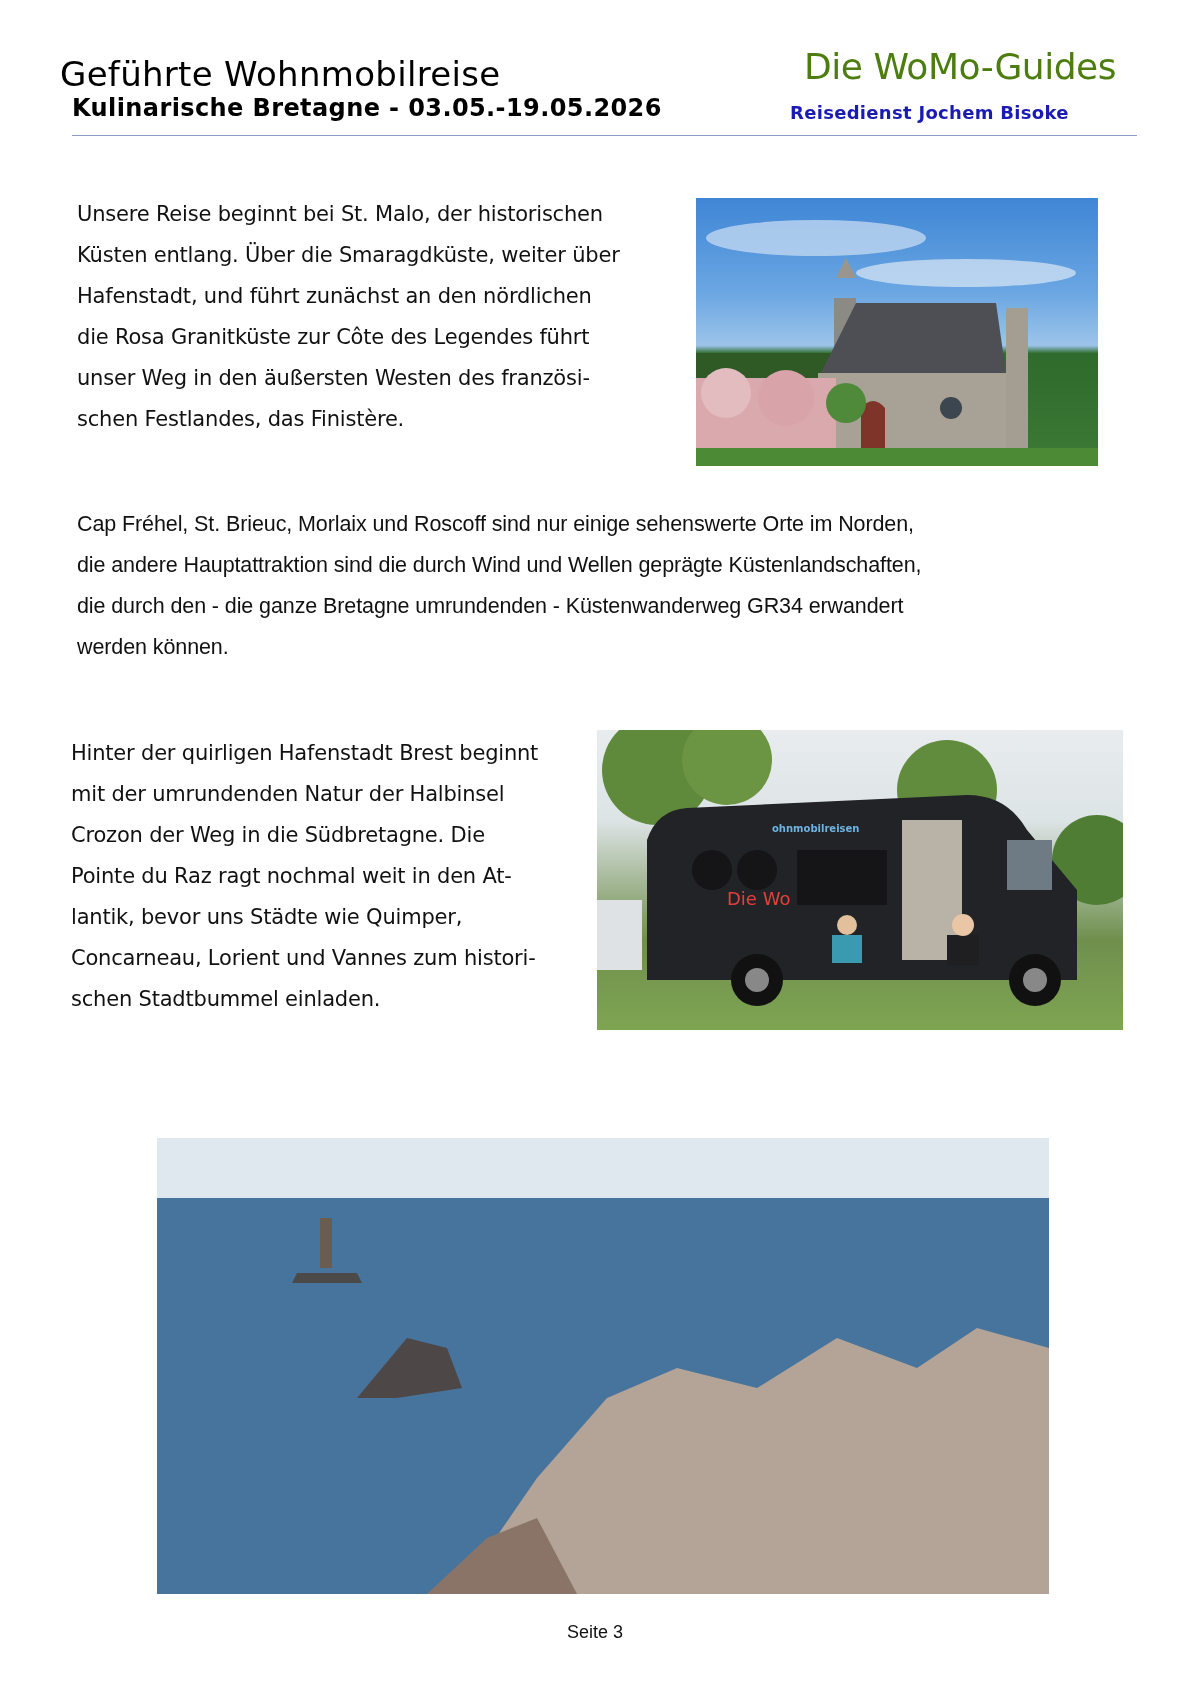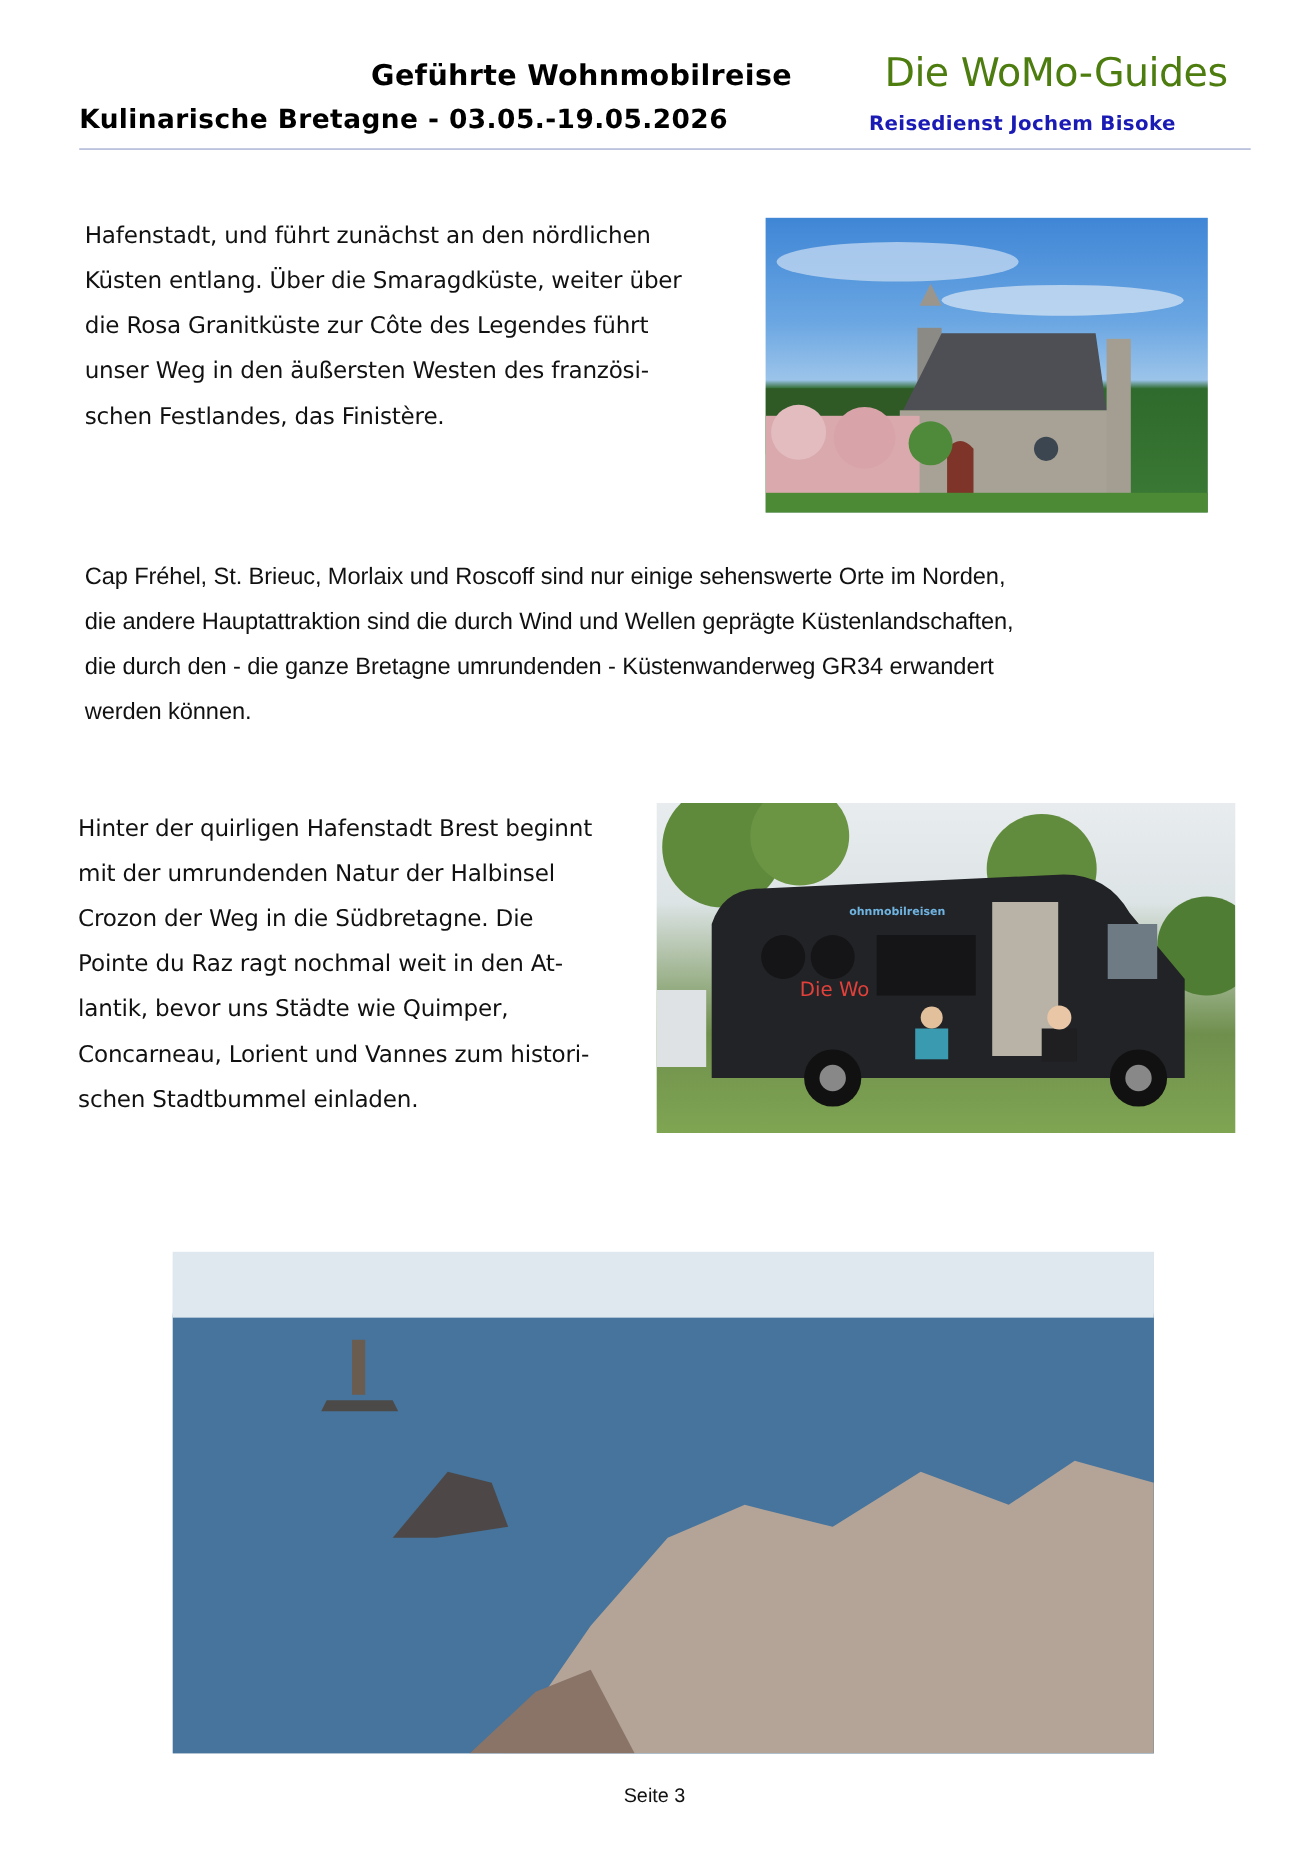--- a/index.html
+++ b/index.html
@@ -1,18 +1,18 @@
 <!DOCTYPE html>
 <html><head>
 <meta charset="utf-8">
 <style>
   html, body { margin: 0; padding: 0; background: #ffffff; }
   body { width: 1190px; height: 1684px; position: relative; overflow: hidden; font-family: "Liberation Sans", sans-serif; color: #000; }
 
-  .hdr-title1 { position: absolute; left: 60px; top: 54px; width: 660px; text-align: right; font-family: "DejaVu Sans", sans-serif; font-weight: bold; font-size: 26px; letter-spacing: 0.3px; }
+  .hdr-title1 { position: absolute; left: 60px; top: 54px; width: 660px; text-align: left; font-family: "DejaVu Sans", sans-serif; font-weight: normal; font-size: 34px; letter-spacing: 0.3px; }
   .hdr-title2 { position: absolute; left: 72px; top: 94px; width: 650px; text-align: left; font-family: "DejaVu Sans", sans-serif; font-weight: bold; font-size: 24px; letter-spacing: 0.4px; }
 
   .brand { position: absolute; left: 780px; top: 46px; width: 360px; text-align: center; color: #4d7c0f; font-family: "DejaVu Sans", sans-serif; font-size: 36px; letter-spacing: -0.5px; }
   .brand-sub { position: absolute; left: 790px; top: 102px; width: 350px; text-align: left; color: #1a1ab5; font-family: "DejaVu Sans", sans-serif; font-weight: bold; font-size: 18px; letter-spacing: 0.3px; }
 
   .hdr-rule { position: absolute; left: 72px; top: 135px; width: 1065px; height: 0; border-top: 1px solid #8e9bc7; }
 
   .para { position: absolute; font-family: "DejaVu Sans", sans-serif; font-size: 21px; line-height: 41px; color: #111; letter-spacing: -0.2px; }
   .para span { display: block; white-space: nowrap; }
   .p1 { left: 77px; top: 194px; }
@@ -32,22 +32,23 @@
 </head>
 <body>
 
 <div class="hdr-title1">Geführte Wohnmobilreise</div>
 <div class="hdr-title2">Kulinarische Bretagne - 03.05.-19.05.2026</div>
 <div class="brand">Die WoMo-Guides</div>
 <div class="brand-sub">Reisedienst Jochem Bisoke</div>
 <div class="hdr-rule"></div>
 
 <div class="para p1">
+  <span>Unsere Reise beginnt bei St. Malo, der historischen</span>
+  <span>Küsten entlang. Über die Smaragdküste, weiter über</span>
   <span>Hafenstadt, und führt zunächst an den nördlichen</span>
-  <span>Küsten entlang. Über die Smaragdküste, weiter über</span>
   <span>die Rosa Granitküste zur Côte des Legendes führt</span>
   <span>unser Weg in den äußersten Westen des französi-</span>
   <span>schen Festlandes, das Finistère.</span>
 </div>
 
 <div class="photo ph-chapel">
   <svg width="402" height="268" viewBox="0 0 402 268">
     <ellipse cx="120" cy="40" rx="110" ry="18" fill="#cfe0f3" opacity="0.7"></ellipse>
     <ellipse cx="270" cy="75" rx="110" ry="14" fill="#dce8f5" opacity="0.7"></ellipse>
     <rect x="0" y="155" width="140" height="60" fill="#2f5a26"></rect>

